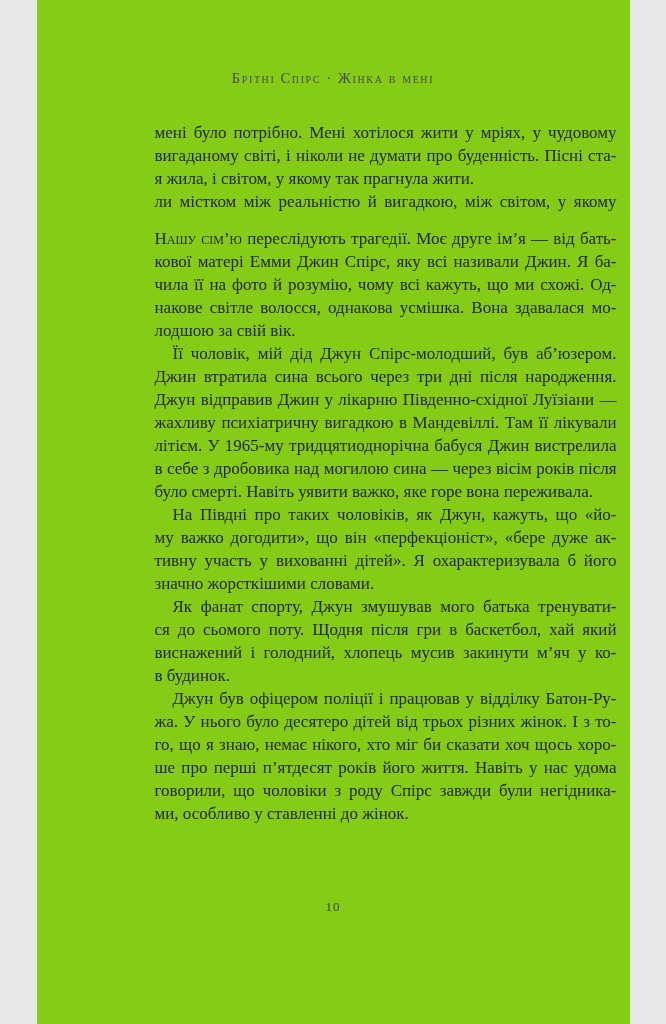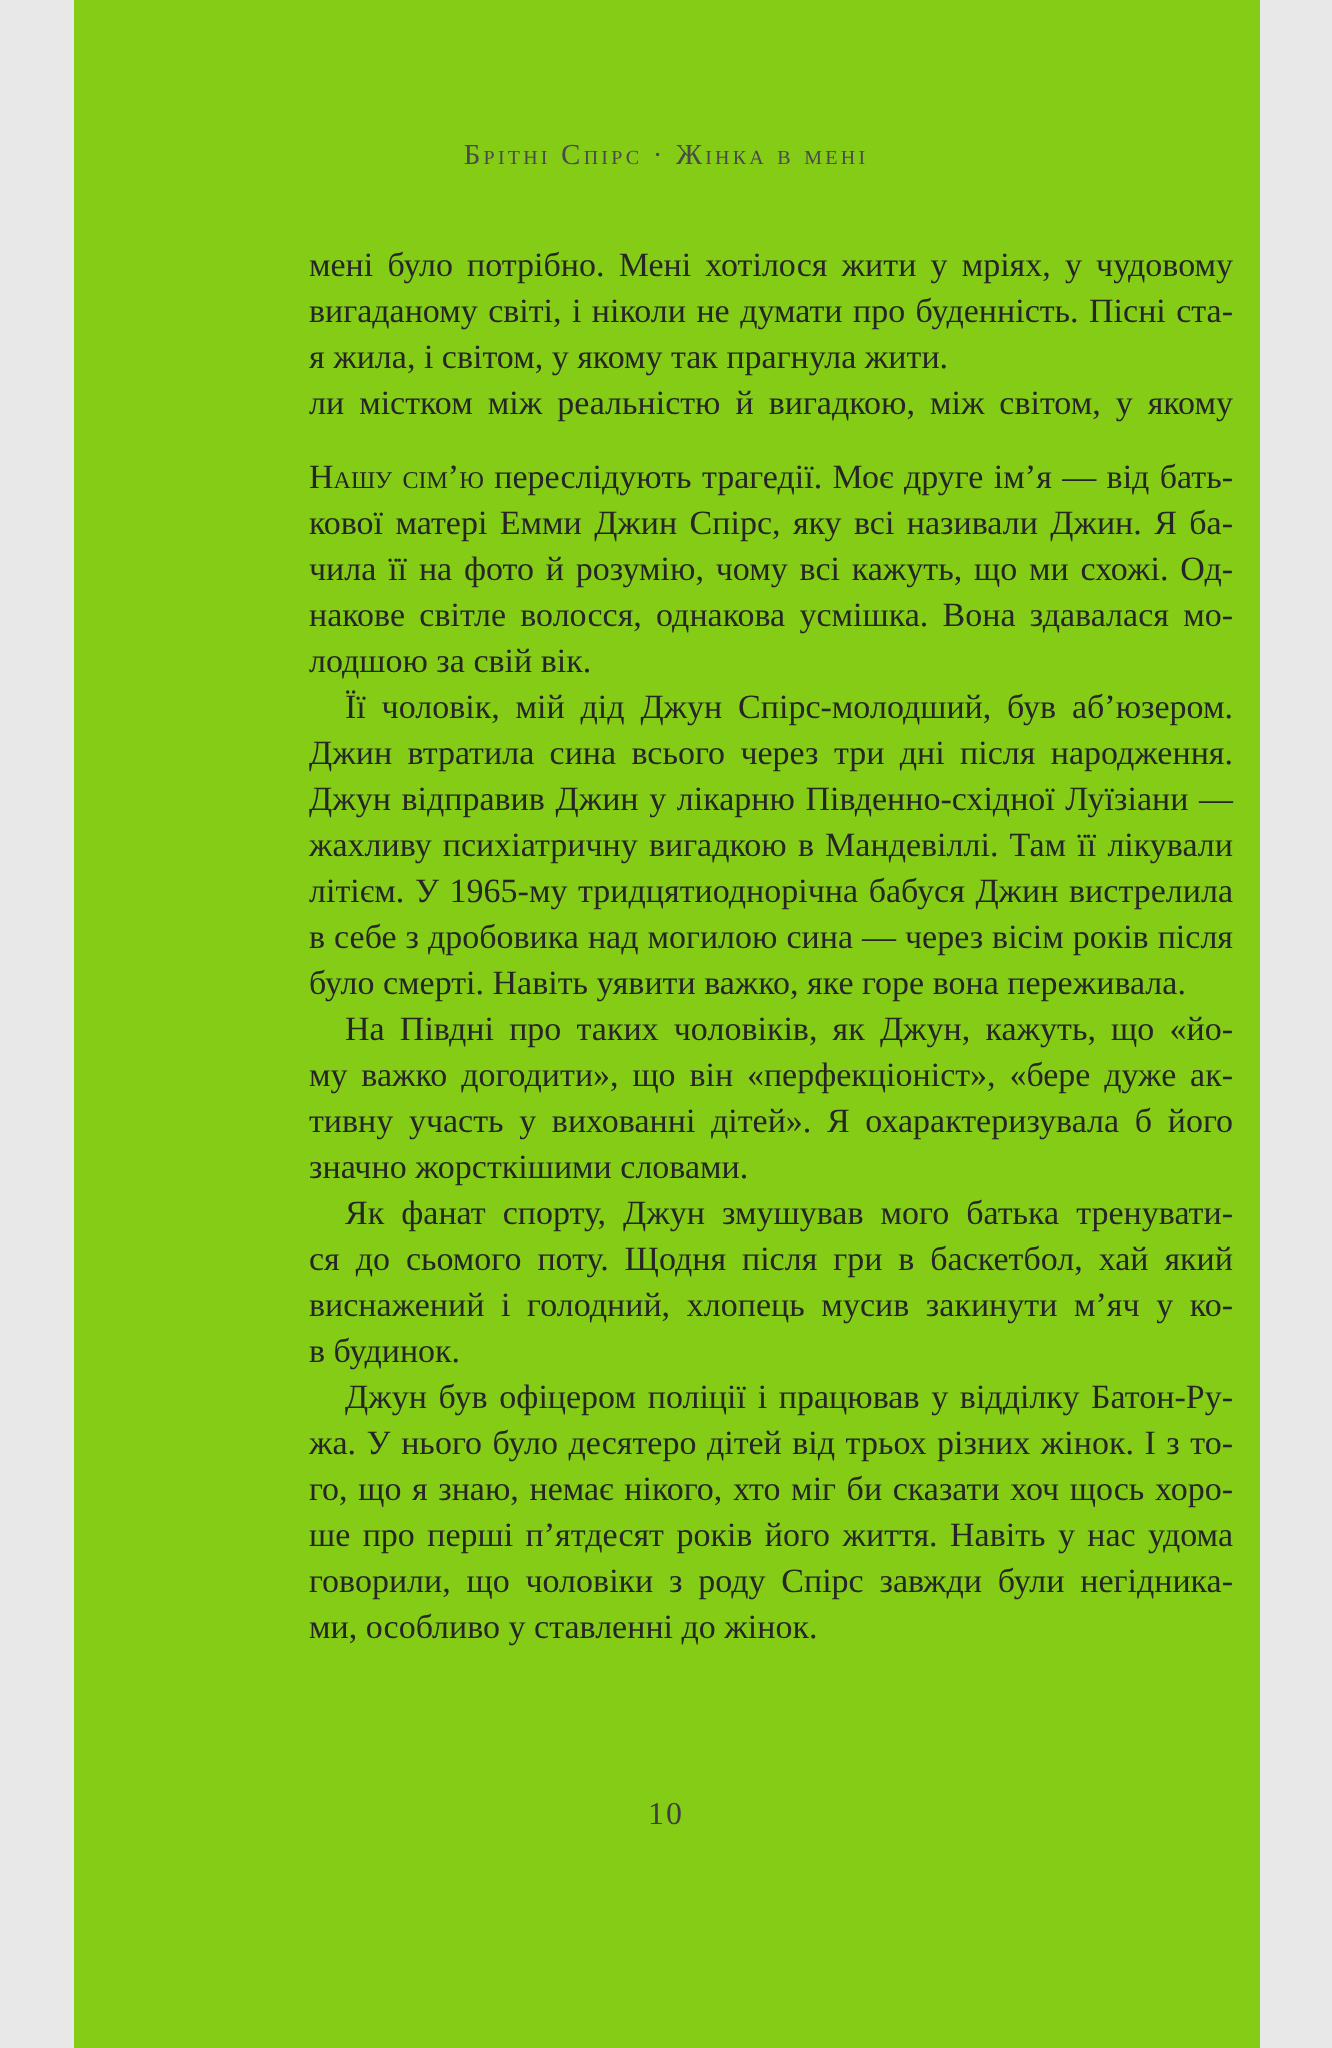--- a/index.html
+++ b/index.html
@@ -41,21 +41,21 @@
   }
   .line.last { text-align-last: left; }
   .para.indent .line.first { text-indent: 18px; }
   .smallcaps { font-variant: small-caps; }
   .page-number {
     position: absolute;
     top: 899px;
     left: 0;
     right: 0;
     text-align: center;
-    font-size: 16px;
+    font-size: 13px;
     letter-spacing: 1px;
     color: #3f3f3f;
   }
 </style>
 </head>
 <body>
 
 <div class="page">
   <div class="running-header">Брітні Спірс · Жінка в мені</div>
 

